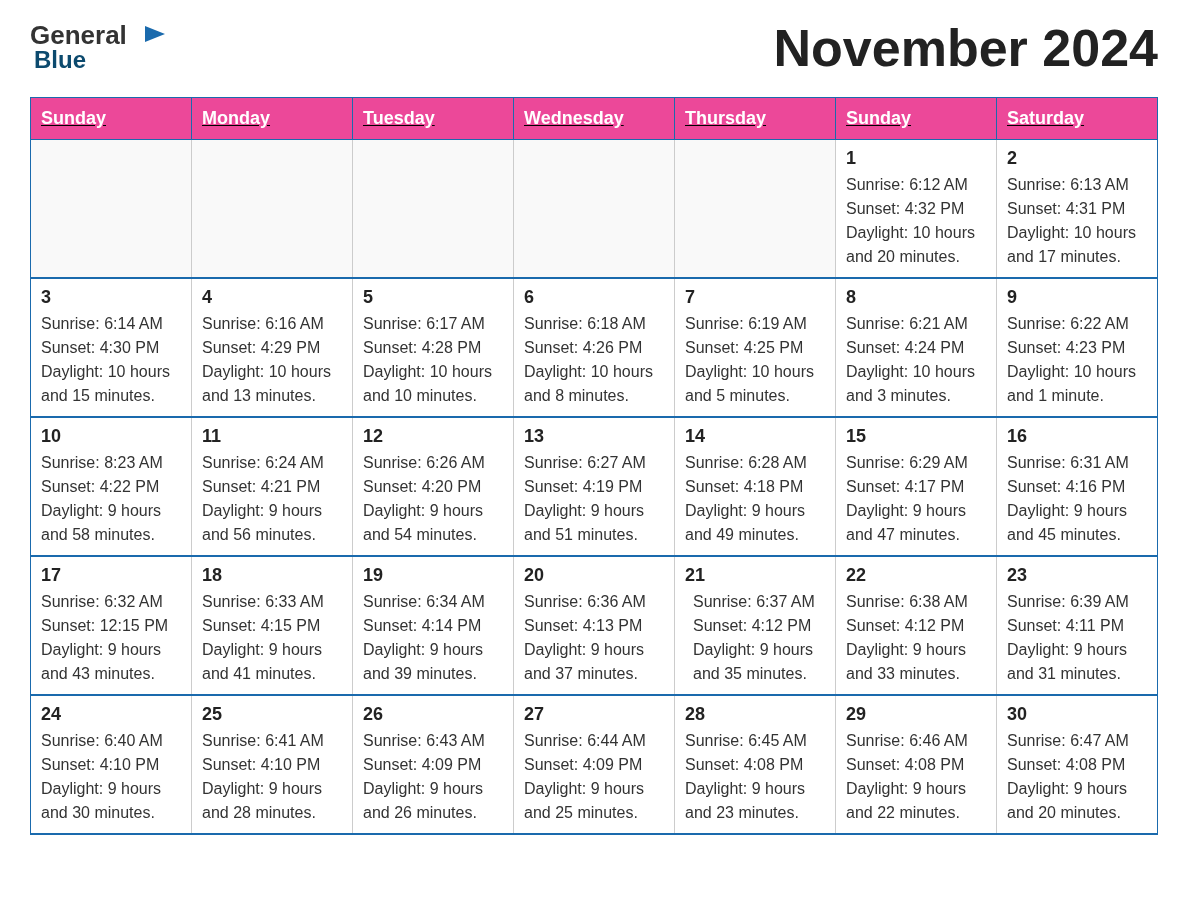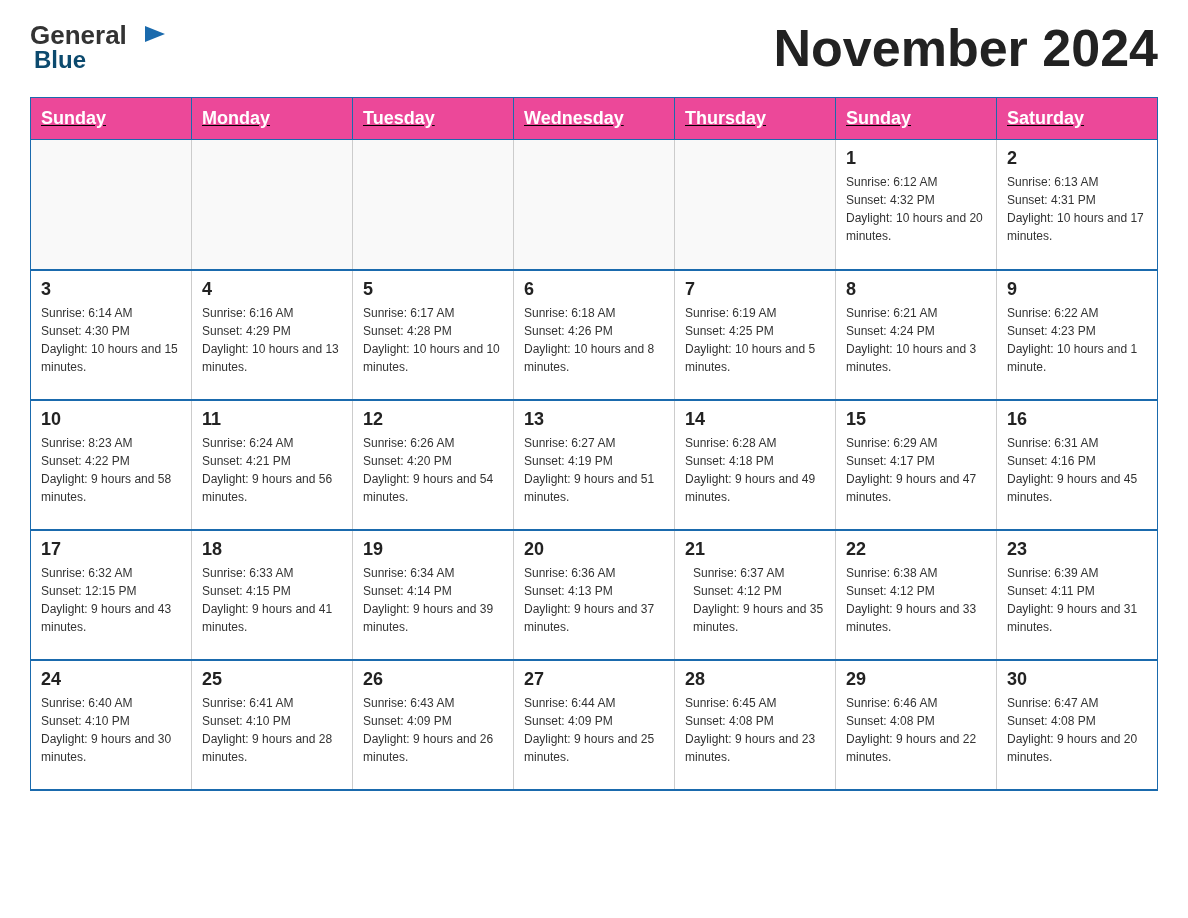--- a/index.html
+++ b/index.html
@@ -76,21 +76,21 @@
     }
     tbody td:first-child { border-left: 1px solid #1a6aad; }
     tbody td:last-child { border-right: 1px solid #1a6aad; }
     .day-number {
       font-size: 18px;
       font-weight: bold;
       color: #222;
       margin-bottom: 4px;
     }
     .day-info {
-      font-size: 12px;
+      font-size: 16px;
       color: #333;
       line-height: 1.5;
     }
     .empty-cell {
       background: #f9f9f9;
     }
     tbody tr:last-child {
       border-bottom: 2px solid #1a6aad;
     }
   </style>

